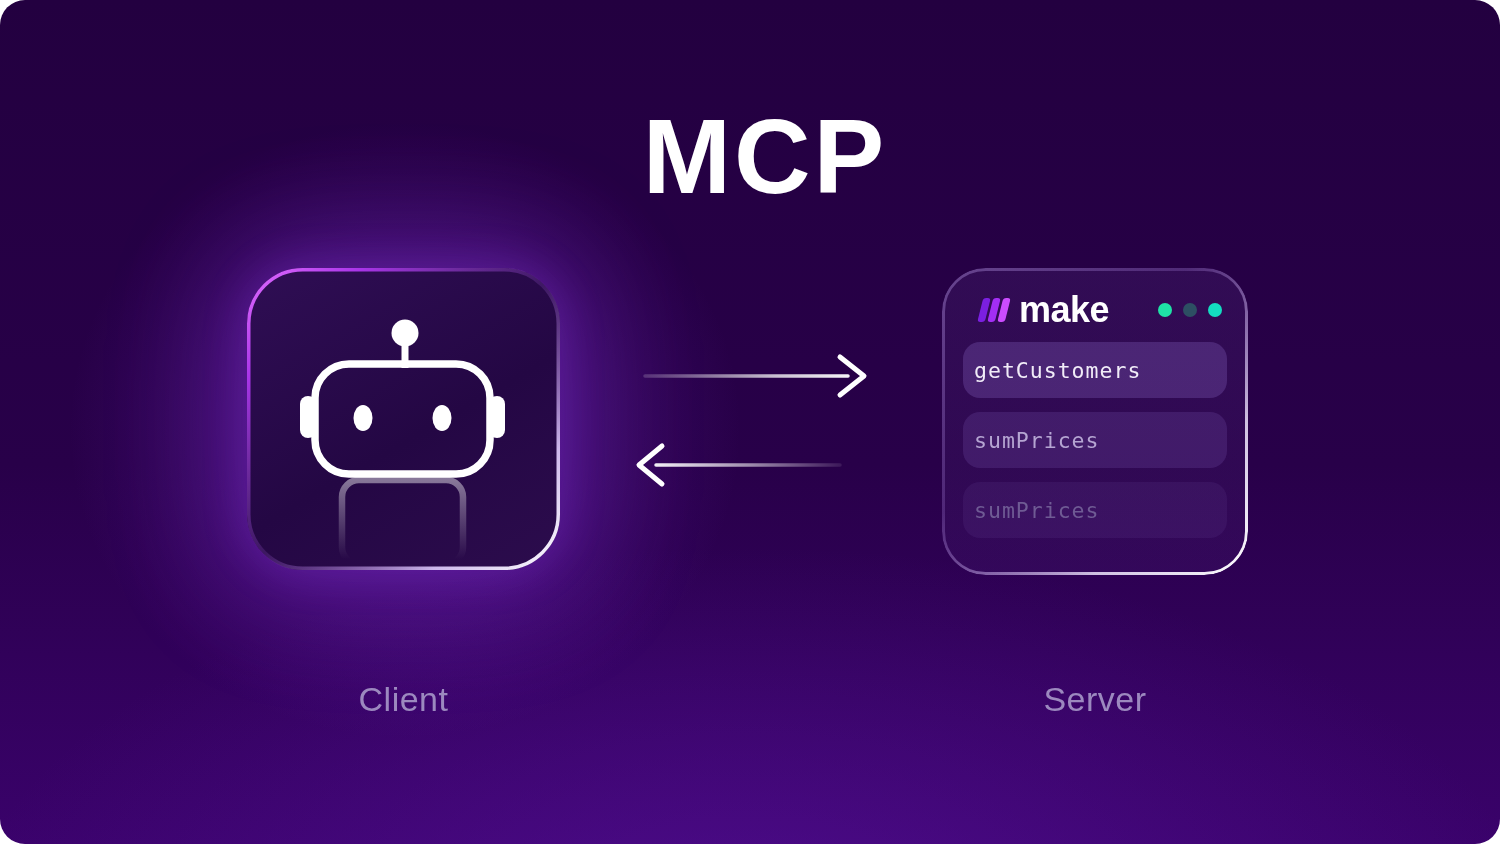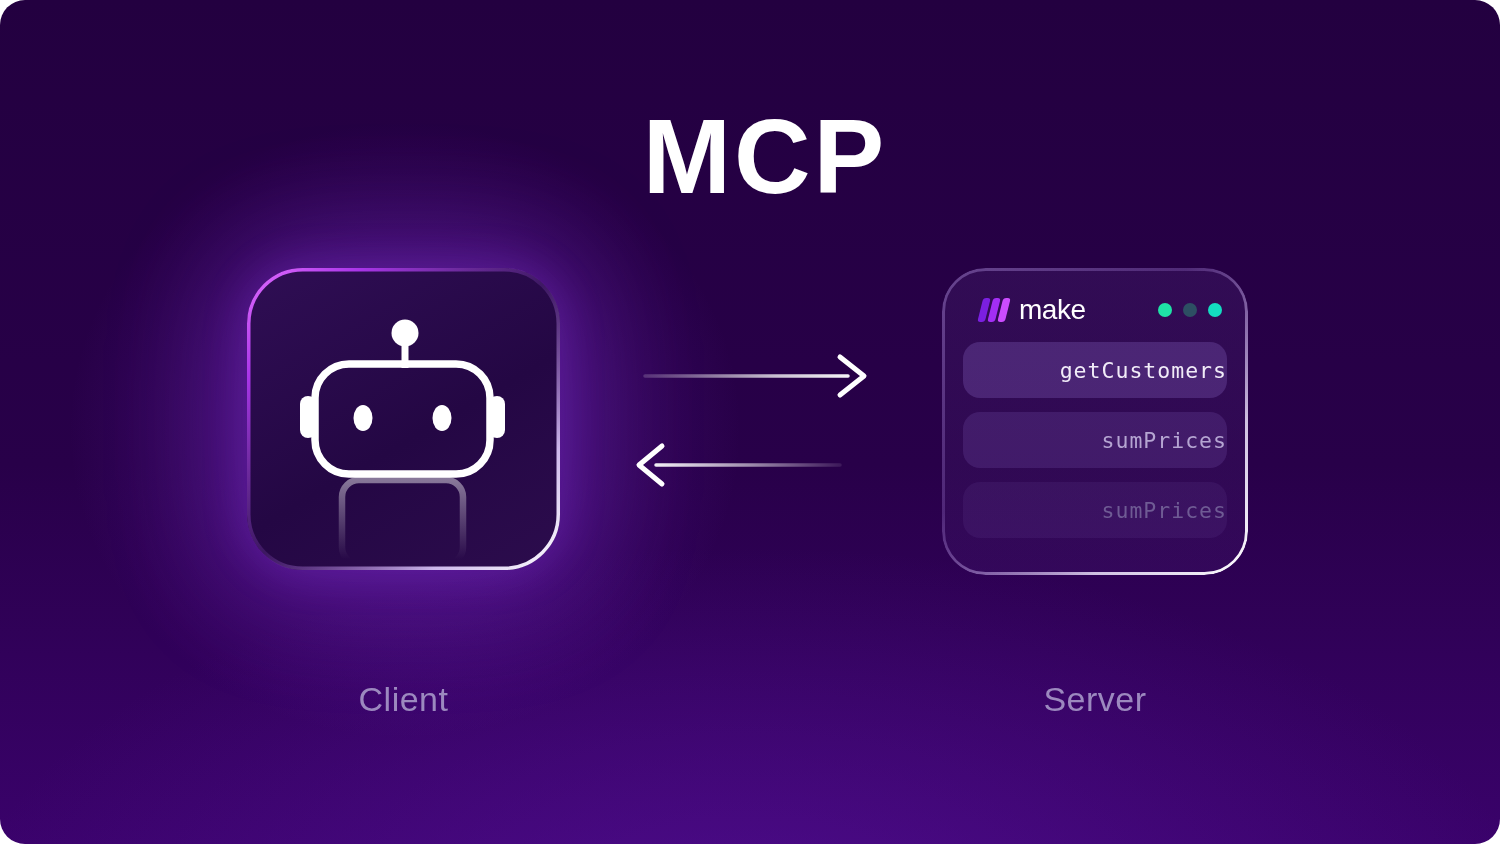--- a/index.html
+++ b/index.html
@@ -77,42 +77,41 @@
     left: 30px;
     right: 26px;
     top: 24px;
     height: 36px;
     display: flex;
     align-items: center;
   }
   .make-logo { display: flex; align-items: center; gap: 7px; }
   .make-logo-text {
     color: #ffffff;
-    font-size: 28px;
-    font-weight: normal;
+    font-size: 36px;
+    font-weight: bold;
     letter-spacing: -0.5px;
   }
   .dots { margin-left: auto; display: flex; align-items: center; gap: 11px; }
   .dot { width: 14px; height: 14px; border-radius: 50%; }
   .dot-1 { background: #1fe3a6; }
   .dot-2 { background: #2d4f63; }
   .dot-3 { background: #14ddc1; }
 
   .tool-list { position: absolute; left: 21px; right: 21px; top: 74px; }
   .tool-row {
     height: 56px;
     border-radius: 17px;
     margin-bottom: 14px;
     display: flex;
     align-items: center;
-    padding-left: 26px;
+    padding-left: 11px;
     font-family: "DejaVu Sans Mono", monospace;
     font-size: 21.5px;
     letter-spacing: 1px;
-    justify-content: flex-end;
   }
   .tool-row-0 { background: rgba(168,135,235,0.22); color: #f1ecf8; }
   .tool-row-1 { background: rgba(168,135,235,0.15); color: #b5a5d2; }
   .tool-row-2 { background: rgba(168,135,235,0.10); color: #8e7bae; }
   .tool-row-3 { background: rgba(168,135,235,0.08); color: #6f5b94; }
 </style>
 </head>
 <body>
 
 <div class="canvas">

